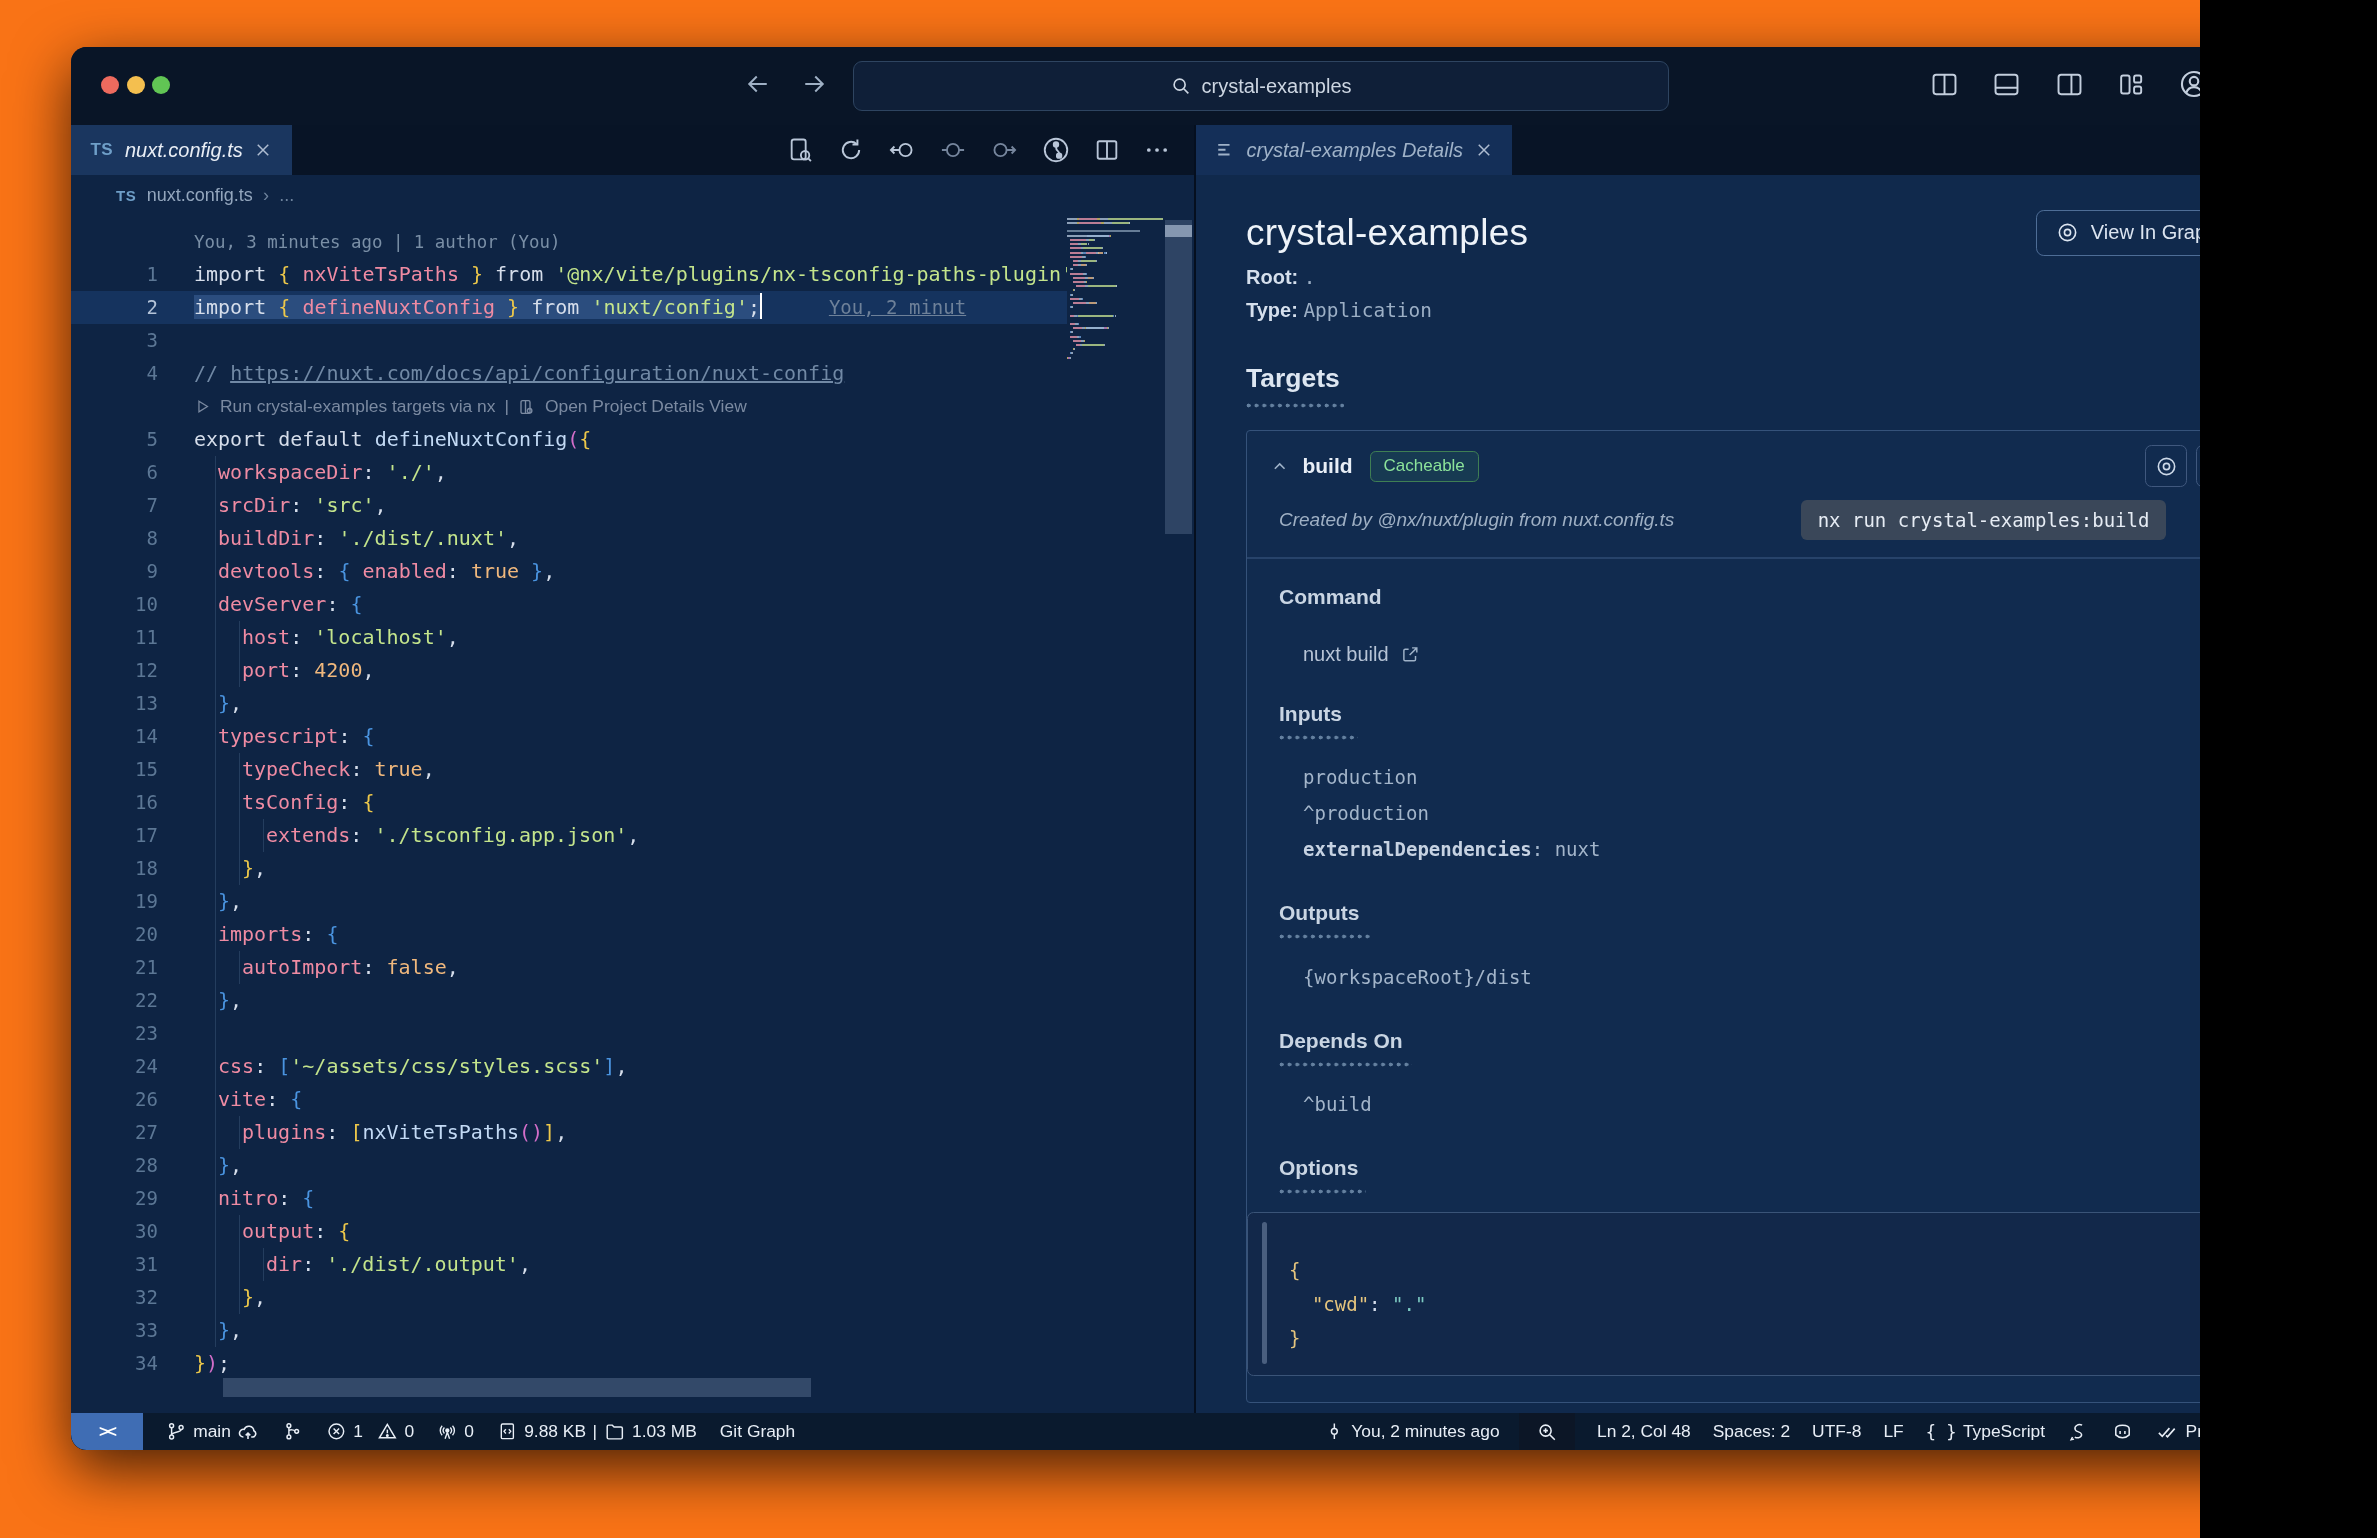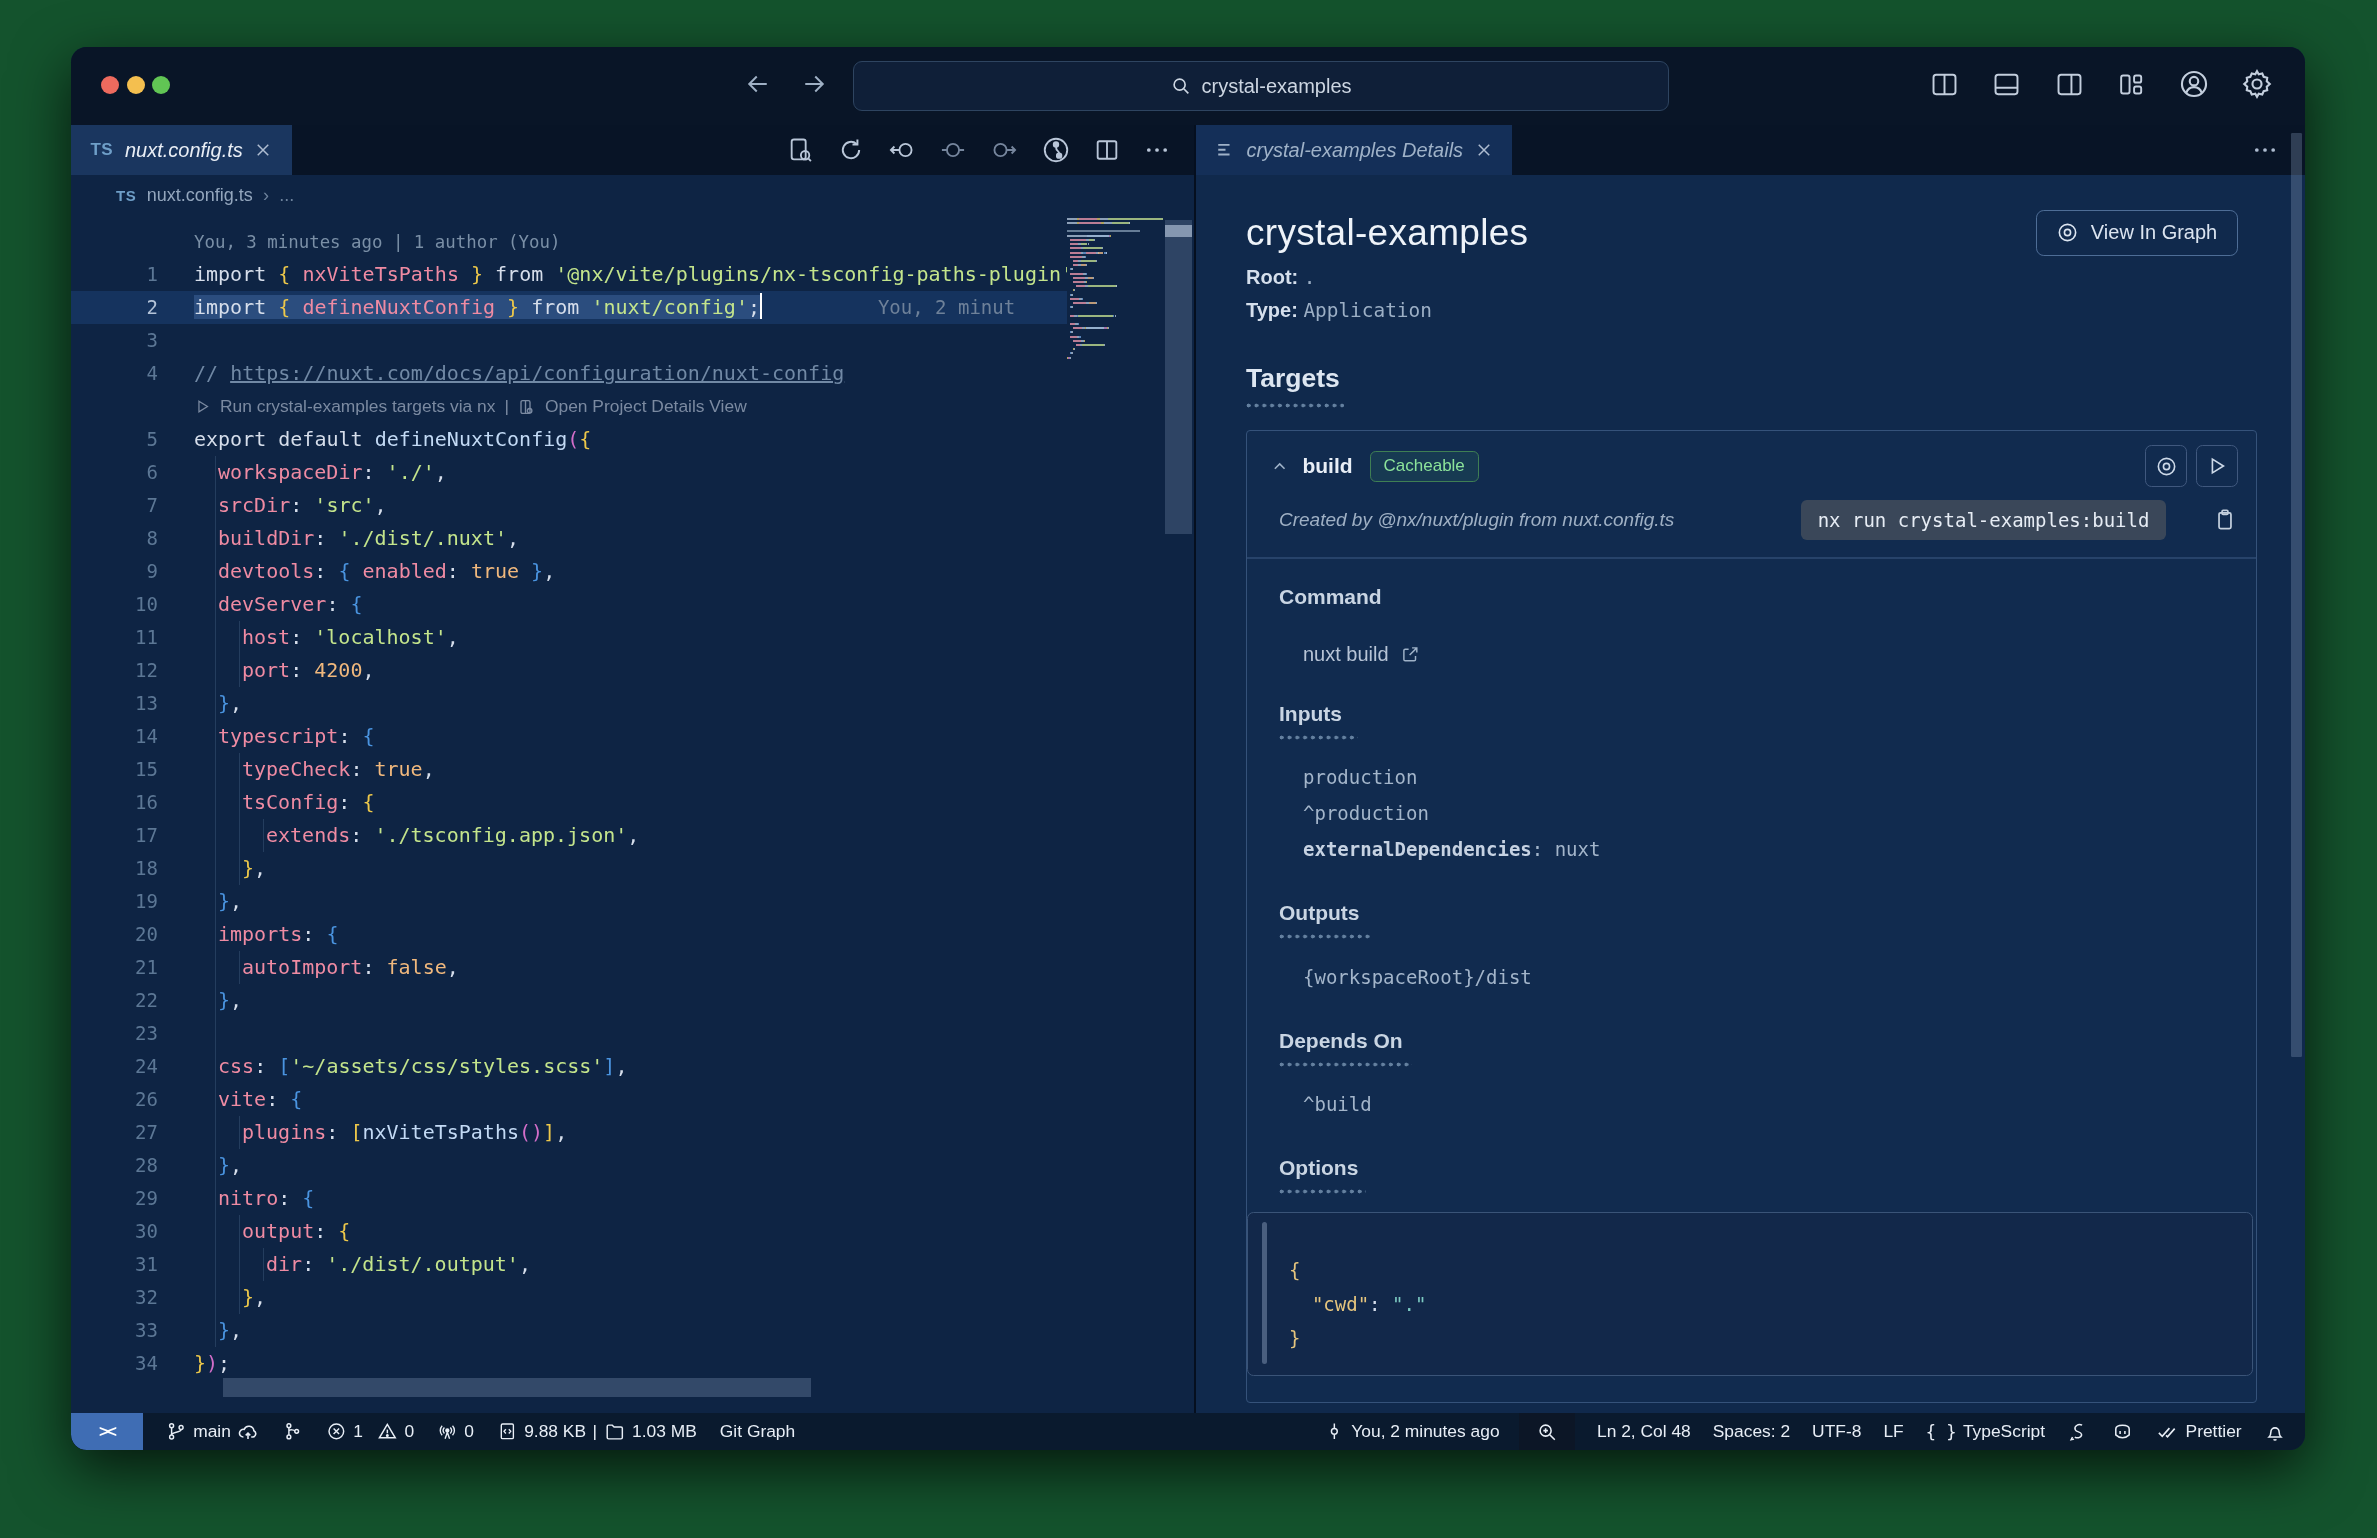--- a/index.html
+++ b/index.html
@@ -1,16 +1,16 @@
 <!DOCTYPE html>
 <html style="font-size:10.3px"><head>
 <meta charset="utf-8">
 <style>
   html,body{margin:0;padding:0;background:#000;}
-  .stage{position:relative;width:2377px;height:1539px;background:#14532d;overflow:hidden;font-family:"Liberation Sans",sans-serif;}
+  .stage{position:relative;width:2200px;height:1539px;background:#f97316;overflow:hidden;font-family:"Liberation Sans",sans-serif;}
   .window{position:absolute;left:71px;top:47px;width:2234px;height:1403px;background:#0e2444;border-radius:15.5px;overflow:hidden;box-shadow:0 19.4px 58px rgba(0,0,0,.7);}
   
   .titlebar{position:relative;height:78px;background:#091527;}
   .tl{position:absolute;top:29px;width:18px;height:18px;border-radius:50%;}
   .tl.r{left:30px;background:#ed6a5e;} .tl.y{left:56px;background:#f4bf4f;} .tl.g{left:81px;background:#61c554;}
   .navarrows{position:absolute;left:672px;top:22px;display:flex;gap:26px;color:#9fb0c4;}
   .searchbox{position:absolute;left:782px;top:14px;width:814px;height:48px;background:#0f1f38;border:1.3px solid #2e4460;border-radius:9px;display:flex;align-items:center;justify-content:center;gap:9px;color:#cdd6e2;font-size:20px;}
   .tb-icons{position:absolute;right:27px;top:15.5px;display:flex;gap:19.4px;align-items:center;}
   .tb-icons .ic{width:43px;height:43px;display:flex;align-items:center;justify-content:center;color:#c3cedd;}
   
@@ -35,21 +35,21 @@
   .editor{position:relative;height:1198px;overflow:hidden;}
   #code-rows{position:absolute;left:0;top:10.3px;width:996px;overflow:hidden;}
   .crow{position:relative;display:flex;height:33px;line-height:33px;font-family:"DejaVu Sans Mono",monospace;font-size:20px;white-space:pre;overflow:hidden;}
   .crow.active{background:#15335e;}
   .gut{flex:0 0 87px;text-align:right;color:#5c7795;font-size:19px;}
   .gut.on{color:#b3c3d8;}
   .ccode{padding-left:36px;position:relative;flex:1;overflow:hidden;}
   .guide{position:absolute;top:0;bottom:0;width:1.3px;background:rgba(95,125,160,.28);}
   .selbg{background:#2b4d7e;}
   .cursor{display:inline-block;width:1.9px;height:26px;background:#fff;vertical-align:-4.5px;}
-  .iblame{margin-left:116px;color:#6e8199;font-size:19px;}
+  .iblame{margin-left:67px;color:#6e8199;font-size:19px;text-decoration:underline;}
   .blame{color:#7a8fa6;font-size:17.4px;}
   .lens{color:#7b8aa1;font-size:17.4px;font-family:"Liberation Sans",sans-serif;display:inline-flex;align-items:center;gap:9px;}
   .tk-kw{color:#d6deeb}.tk-prop{color:#ef8ba3}.tk-fn{color:#c3daf5}.tk-str{color:#c4e58c}
   .tk-cm{color:#7189a5}.tk-url{color:#7189a5;text-decoration:underline}
   .tk-num{color:#f0b87d}.tk-bool{color:#f0b87d}
   .tk-brY{color:#edc84a}.tk-brB{color:#4a94e0}.tk-brP{color:#d26ec9}.tk-pn{color:#d6deeb}
   .minimap{position:absolute;left:996px;top:2.6px;width:96px;height:194px;overflow:hidden;}
   .mml{position:absolute;left:0;height:2.2px;width:96px;}
   .mml span{position:absolute;top:0;height:100%;opacity:.8;}
   .vscroll{position:absolute;left:1093px;top:0;width:30px;height:100%;}

